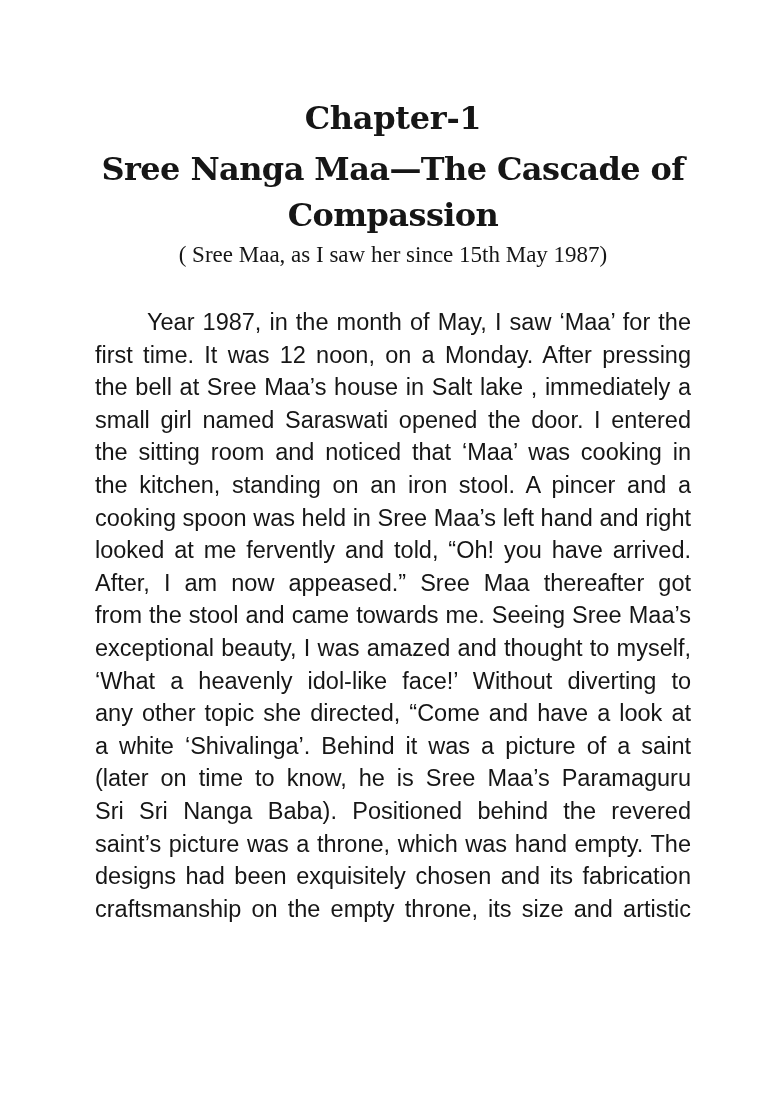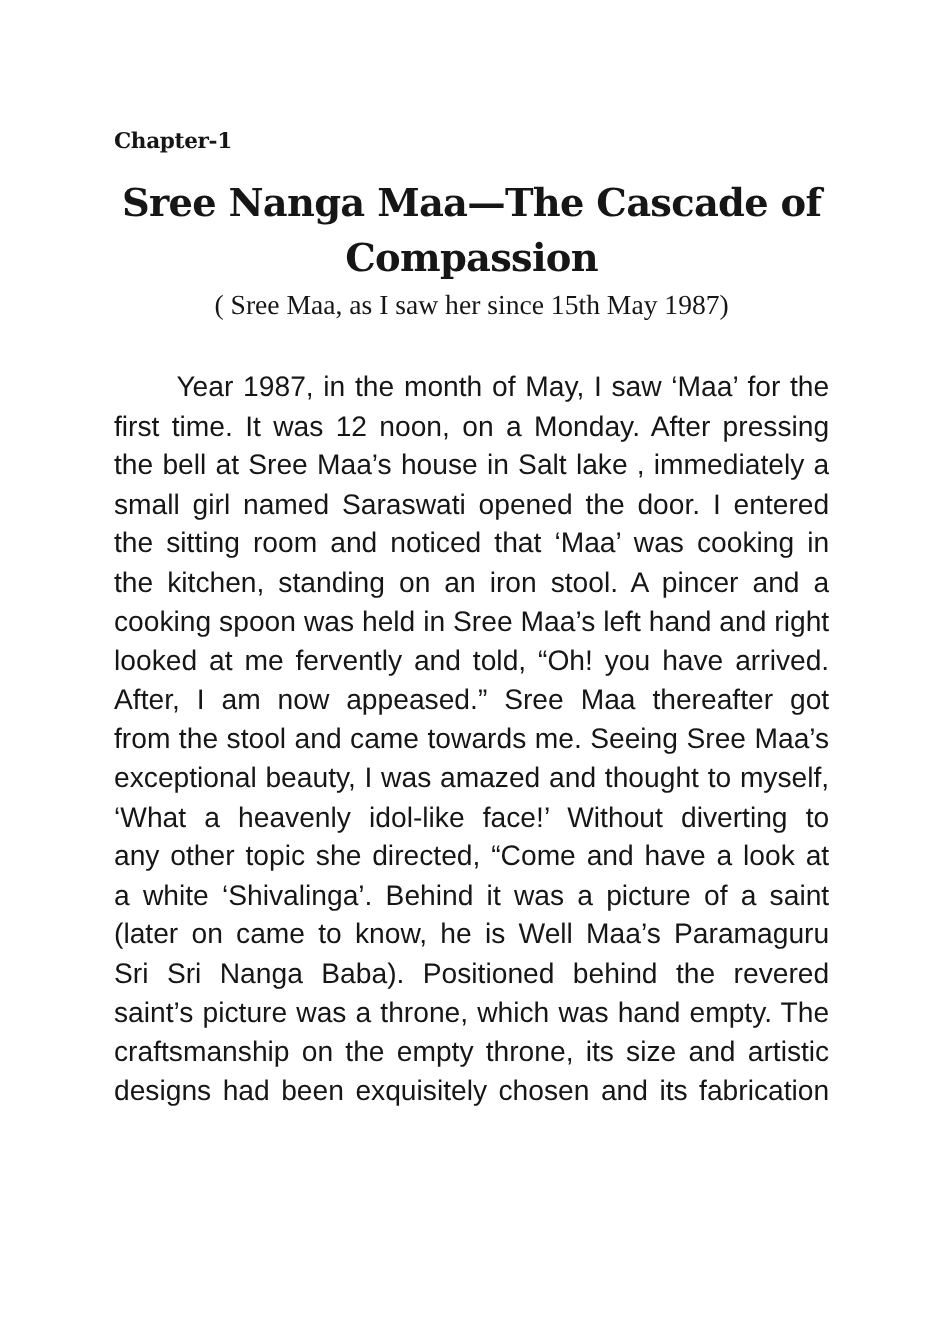--- a/index.html
+++ b/index.html
@@ -16,21 +16,22 @@
     }
     .page {
       position: absolute;
       left: 95px;
       top: 98px;
       width: 596px;
     }
     .chapter-label {
       font-family: "DejaVu Serif", "Liberation Serif", serif;
       font-weight: bold;
-      font-size: 18px;
+      font-size: 32px;
+      text-align: center;
       line-height: 40px;
       margin: 0;
       letter-spacing: -0.3px;
     }
     .chapter-title {
       font-family: "DejaVu Serif", "Liberation Serif", serif;
       font-weight: bold;
       font-size: 32px;
       text-align: center;
       line-height: 46px;
@@ -84,19 +85,19 @@
     <span class="line">the sitting room and noticed that ‘Maa’ was cooking in</span>
     <span class="line">the kitchen, standing on an iron stool. A pincer and a</span>
     <span class="line">cooking spoon was held in Sree Maa’s left hand and right</span>
     <span class="line">looked at me fervently and told, “Oh! you have arrived.</span>
     <span class="line">After, I am now appeased.” Sree Maa thereafter got down</span>
     <span class="line">from the stool and came towards me. Seeing Sree Maa’s</span>
     <span class="line">exceptional beauty, I was amazed and thought to myself,</span>
     <span class="line">‘What a heavenly idol-like face!’ Without diverting to</span>
     <span class="line">any other topic she directed, “Come and have a look at</span>
     <span class="line">a white ‘Shivalinga’. Behind it was a picture of a saint</span>
-    <span class="line">(later on came to know, he is Well Maa’s Paramaguru</span>
+    <span class="line">(later on time to know, he is Sree Maa’s Paramaguru</span>
     <span class="line">Sri Sri Nanga Baba). Positioned behind the revered</span>
     <span class="line">saint’s picture was a throne, which was hand empty. The</span>
+    <span class="line">designs had been exquisitely chosen and its fabrication</span>
     <span class="line">craftsmanship on the empty throne, its size and artistic</span>
-    <span class="line">designs had been exquisitely chosen and its fabrication</span>
   </div>
 </div>
 
 </body></html>

